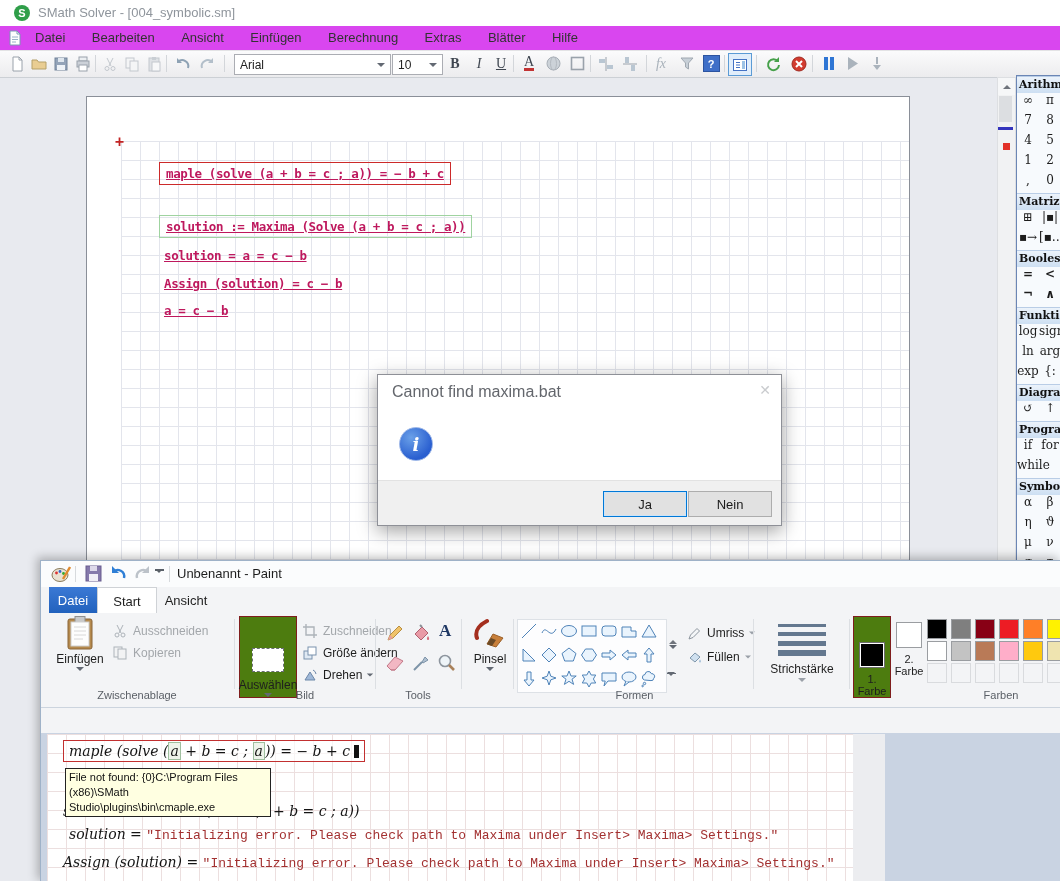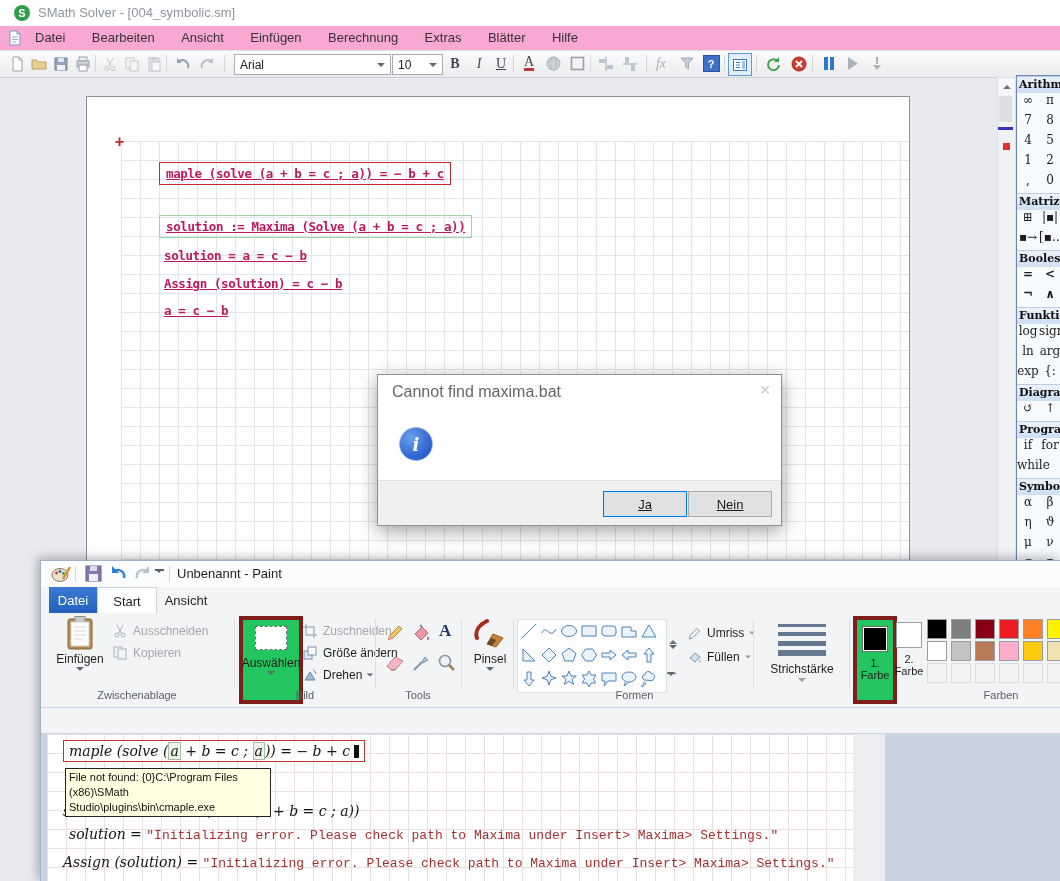--- a/index.html
+++ b/index.html
@@ -5,21 +5,21 @@
   html,body{margin:0;padding:0;background:#d0d3d8;}
   #screen{position:relative;width:1060px;height:881px;background:#e8eaef;overflow:hidden;
           font-family:"Liberation Sans",sans-serif;-webkit-font-smoothing:antialiased;}
   .abs{position:absolute;}
 
   
   .sm-titlebar{left:0;top:0;width:1060px;height:26px;background:#fff;}
   .sm-logo{left:14px;top:5px;width:16px;height:16px;border-radius:50%;background:#2f9e49;color:#fff;
            font:bold 11px "Liberation Sans",sans-serif;display:flex;align-items:center;justify-content:center;}
   .sm-title{left:38px;top:5px;font-size:13px;color:#8f959c;}
-  .sm-menubar{left:0;top:26px;width:1060px;height:24px;background:#f9a8d4;}
+  .sm-menubar{left:0;top:26px;width:1060px;height:24px;background:#d946ef;}
   .menu-item{display:inline-block;line-height:24px;padding:0 11px;font-size:13px;color:#333;}
   .sm-badge{right:0;top:29px;width:19px;height:23px;background:#ee8d80;color:#53211c;font-size:13px;
             line-height:23px;padding-left:4px;overflow:hidden;}
   .sm-toolbar{left:0;top:50px;width:1060px;height:26px;background:linear-gradient(#fbfbfc,#ececee);
               border-top:1px solid #e3e3e5;border-bottom:1px solid #ccd0d5;}
   .tbi{position:absolute;top:2px;width:22px;height:21px;display:flex;align-items:center;justify-content:center;}
   .tsep{position:absolute;top:4px;width:1px;height:17px;background:#d3d6da;}
   .combo{position:absolute;top:3px;height:19px;background:#fff;border:1px solid #abadb3;font-size:12px;
          color:#222;display:flex;align-items:center;padding-left:5px;}
   .combo .tri-d{position:absolute;right:5px;top:8px;}
@@ -43,21 +43,21 @@
   .pal-it{height:20px;line-height:20px;text-align:center;font:12px "DejaVu Serif",serif;color:#1c1c1c;white-space:nowrap;}
   .pal-b .pal-it{font-weight:bold;}
 
   
   .dlg{left:377px;top:374px;width:403px;height:150px;background:#fff;border:1px solid #8e9097;
        box-shadow:0 5px 18px rgba(0,0,0,.38);}
   .dlg-title{left:14px;top:8px;font-size:16px;color:#63666c;}
   .dlg-x{right:10px;top:7px;font-size:14px;color:#c9cbce;}
   .dlg-foot{left:0;bottom:0;width:100%;height:44px;background:#f0f0f0;border-top:1px solid #e2e2e2;}
   .btn{position:absolute;top:10px;width:82px;height:24px;background:#e1e1e1;border:1px solid #adadad;
-       font-size:13px;color:#1b1b1b;display:flex;align-items:center;justify-content:center;text-decoration:underline;}
+       font-size:13px;color:#1b1b1b;display:flex;align-items:center;justify-content:center;}
   .btn-def{border:1px solid #0078d7;box-shadow:inset 0 0 0 1px #cde4f7;}
   .info-ic{left:21px;top:52px;width:32px;height:32px;border-radius:50%;
            background:radial-gradient(circle at 35% 30%,#6aa0e8,#2a5fd0 70%);border:1px solid #9db7e8;
            color:#fff;font:bold italic 18px "DejaVu Serif",serif;display:flex;align-items:center;justify-content:center;}
   .dlg-msg{left:66px;top:56px;width:338px;font-size:13px;color:#1b1b1b;line-height:17px;}
 
   
   .paint{left:40px;top:560px;width:1020px;height:321px;background:#f3f4f6;border:1px solid #9fb2c8;
          border-right:none;box-shadow:-3px -3px 9px rgba(0,0,0,.25);}
   .p-title{left:0;top:0;width:100%;height:26px;background:#fbfcfd;}
@@ -67,21 +67,21 @@
   .tab-file{left:8px;top:0;width:48px;height:26px;background:linear-gradient(#3b79d5,#2262bd);color:#fff;
             font-size:13px;display:flex;align-items:center;justify-content:center;}
   .tab-home{left:56px;top:0;width:58px;height:26px;background:#fff;border:1px solid #cfd2d6;border-bottom:none;
             color:#1e1e1e;font-size:13px;display:flex;align-items:center;justify-content:center;}
   .tab-view{left:114px;top:0;width:62px;height:26px;color:#1e1e1e;font-size:13px;display:flex;align-items:center;justify-content:center;}
   .ribbon{left:0;top:52px;width:100%;height:94px;background:#f3f4f6;border-bottom:1px solid #ccd4de;}
   .gdiv{position:absolute;top:6px;height:70px;width:1px;background:#dcdfe3;}
   .glabel{position:absolute;top:76px;font-size:11px;color:#5a5f66;text-align:center;}
   .bigbtn{position:absolute;top:3px;height:80px;display:flex;flex-direction:column;align-items:center;}
   .bigbtn .cap{font-size:12px;color:#1e1e1e;margin-top:2px;}
-  .sel{background:#22c55e;border:4px solid #7f1d1d;}
+  .sel{background:#4d7c0f;border:1px solid #7f1d1d;justify-content:flex-end;}
   .ritem{position:absolute;height:20px;display:flex;align-items:center;font-size:12px;color:#1e1e1e;white-space:nowrap;}
   .ritem.dis{color:#a3a7ab;}
   .ritem .ic{width:18px;height:16px;margin-right:4px;display:flex;align-items:center;justify-content:center;}
   .shp{position:absolute;width:19px;height:22px;display:flex;align-items:center;justify-content:center;}
   .shapes-panel{position:absolute;left:476px;top:6px;width:148px;height:72px;background:#fdfdfe;border:1px solid #dde1e6;}
   .swatch{width:18px;height:18px;border:1px solid #9a9da1;display:inline-block;margin-right:4px;}
   .swatch-empty{width:18px;height:18px;border:1px solid #d9dbde;display:inline-block;margin-right:4px;}
   .cw-row{position:absolute;left:886px;height:22px;display:flex;}
   .fsw{position:absolute;top:3px;width:36px;height:80px;display:flex;flex-direction:column;align-items:center;font-size:11px;color:#1e1e1e;}
   .canvas-area{left:0;top:146px;width:100%;height:175px;background:#c9d3e2;margin-top:26px;}

